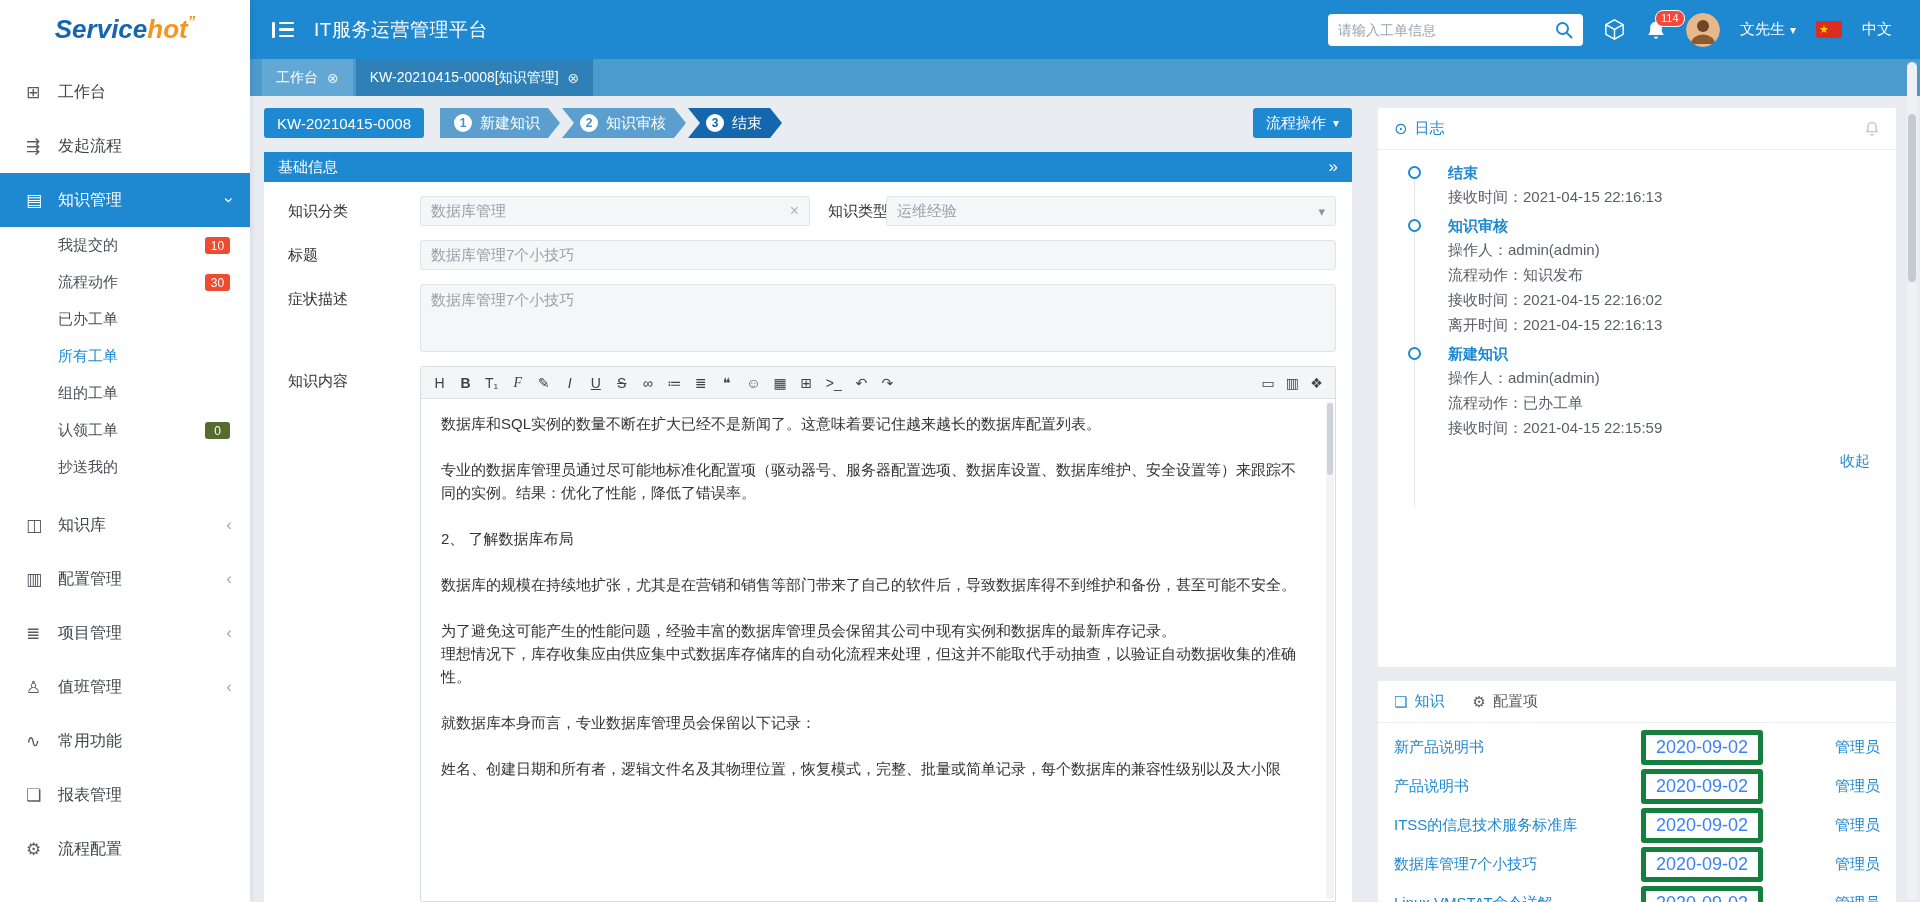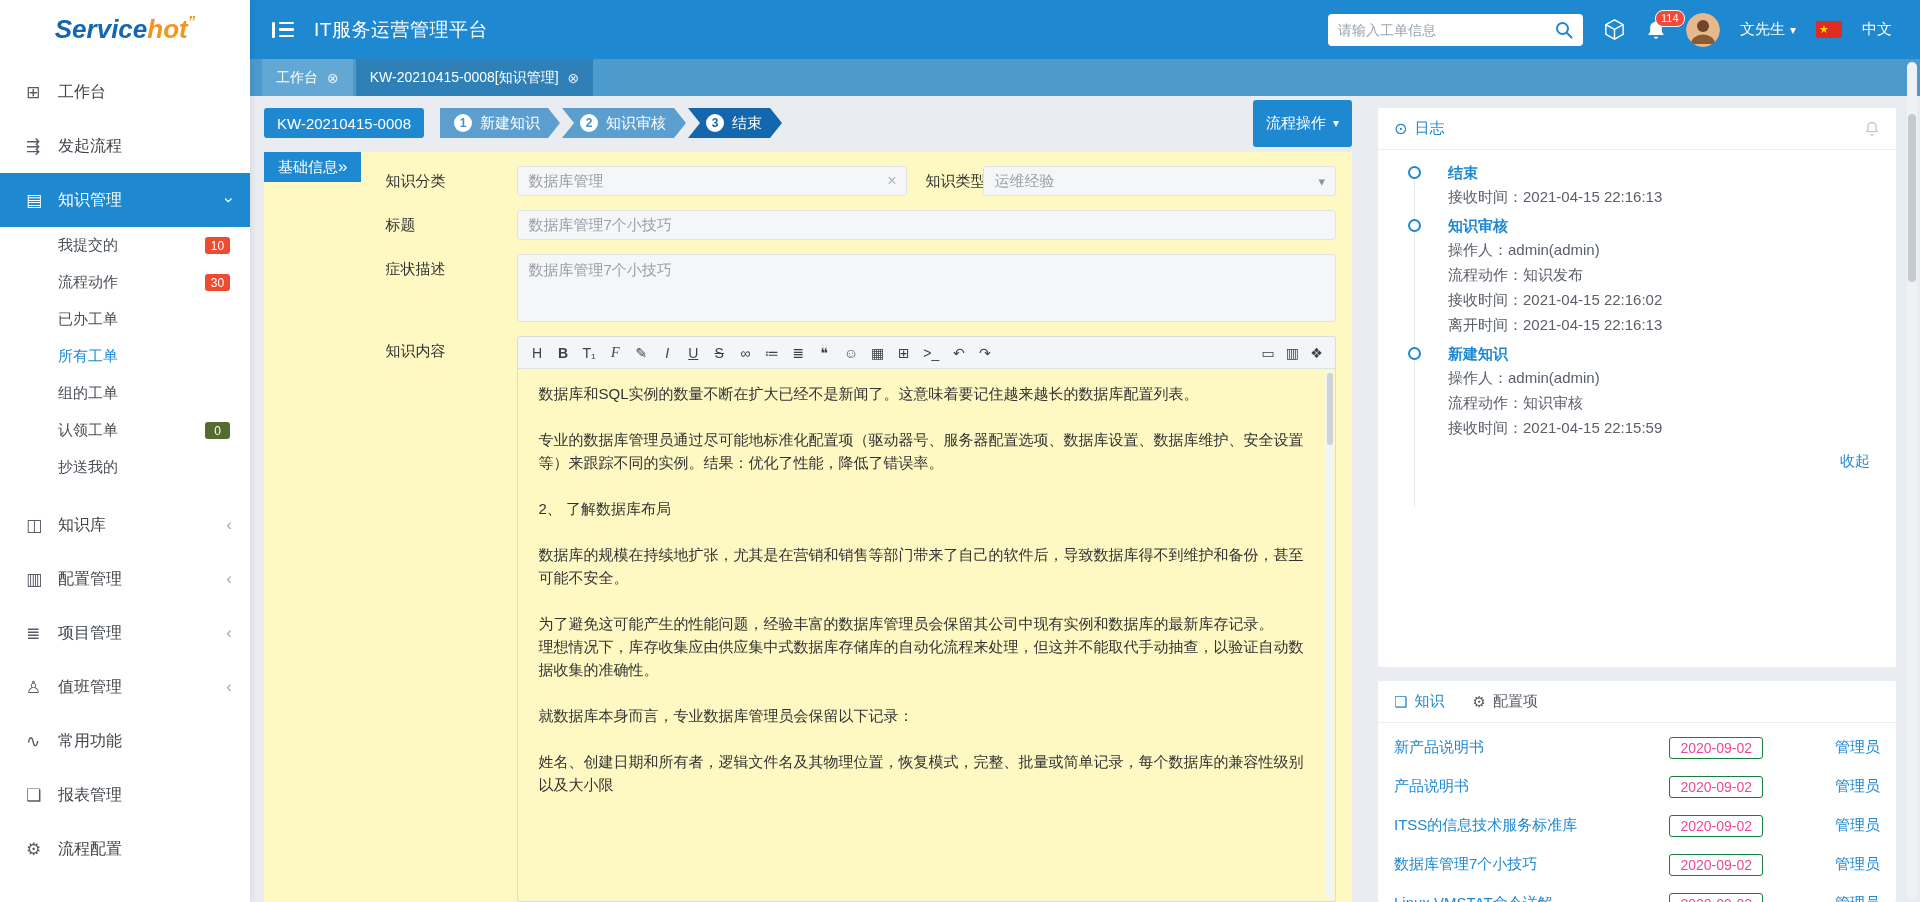--- a/index.html
+++ b/index.html
@@ -52,23 +52,23 @@
 .content{flex:1;display:flex;padding:12px 0 0 14px;overflow:hidden}
 .left-col{width:1088px;flex-shrink:0;display:flex;flex-direction:column}
 .wf-row{height:30px;display:flex;align-items:center;margin-bottom:14px;flex-shrink:0}
 .wf-code{background:#1E88D0;color:#fff;height:30px;display:flex;align-items:center;padding:0 13px;border-radius:3px;font-size:15px}
 .steps{display:flex;margin-left:16px}
 .step{height:30px;display:flex;align-items:center;background:#5C9FCE;color:#fff;font-size:15px;padding:0 20px 0 18px;margin-right:2px;clip-path:polygon(0 0,calc(100% - 12px) 0,100% 50%,calc(100% - 12px) 100%,0 100%,12px 50%)}
 .step.first{clip-path:polygon(0 0,calc(100% - 12px) 0,100% 50%,calc(100% - 12px) 100%,0 100%);padding-left:14px}
 .step.active{background:#1467AC}
 .step-num{width:18px;height:18px;border-radius:50%;background:#fff;color:#4A90C4;font-size:12px;font-weight:bold;display:flex;align-items:center;justify-content:center;margin-right:8px;flex-shrink:0}
 .step.active .step-num{color:#1467AC}
-.wf-action{margin-left:auto;background:#1E88D0;color:#fff;height:47px;display:flex;align-items:center;gap:7px;padding:0 13px;border-radius:3px;font-size:15px;cursor:pointer;border:none;font-family:inherit}
-
-.form-panel{background:#fef9c3;flex:1;display:flex;flex-direction:row;overflow:hidden}
+.wf-action{margin-left:auto;background:#1E88D0;color:#fff;height:30px;display:flex;align-items:center;gap:7px;padding:0 13px;border-radius:3px;font-size:15px;cursor:pointer;border:none;font-family:inherit}
+
+.form-panel{background:#ffffff;flex:1;display:flex;flex-direction:column;overflow:hidden}
 .section-header{height:30px;background:#1E88D0;color:#fff;display:flex;align-items:center;padding:0 14px;font-size:15px;flex-shrink:0}
 .section-collapse{margin-left:auto;font-size:17px;cursor:pointer}
 .form-body{flex:1;padding:14px 16px 0 16px;display:flex;flex-direction:column;overflow:hidden}
 .frow{display:flex;margin-bottom:14px;flex-shrink:0}
 .frow.grow{flex:1;margin-bottom:0;overflow:hidden}
 .flabel{width:140px;flex-shrink:0;padding:6px 0 0 8px;font-size:15px;color:#333}
 .fwrap{flex:1;display:flex;min-width:0}
 .finput{height:30px;background:#F5F6F8;border:1px solid #E0E4E9;border-radius:3px;display:flex;align-items:center;padding:0 10px;color:#99A0A8;font-size:15px}
 .finput input{flex:1;border:none;outline:none;background:transparent;color:#99A0A8;font-size:15px;font-family:inherit;min-width:0}
 .clear-x{color:#AEB4BB;font-size:16px;cursor:pointer;margin-left:8px}
@@ -106,21 +106,21 @@
 .tl-title{color:#1E88D0;font-weight:bold;font-size:15px;line-height:22px;cursor:pointer;display:inline-block}
 .tl-detail{color:#5A6069;font-size:15px;line-height:25px}
 .collapse-link{color:#1E88D0;text-align:right;font-size:15px;padding:6px 8px 0 0;cursor:pointer}
 .rel-card{flex:1;margin-top:14px;display:flex;flex-direction:column;overflow:hidden}
 .rel-tabs{gap:28px}
 .rel-tab{display:flex;align-items:center;gap:7px;font-size:15px;color:#5A6069;cursor:pointer}
 .rel-tab.active{color:#1E88D0}
 .rel-rows{padding:5px 16px 0 16px;overflow:hidden}
 .rel-row{height:39px;display:flex;align-items:center}
 .rel-title{color:#1E88D0;flex:1;font-size:15px;cursor:pointer;white-space:nowrap;overflow:hidden}
-.rel-date{border:1px solid #15803d;color:#ec4899;border-radius:3px;padding:2px 10px;font-size:14px;flex-shrink:0}
+.rel-date{border:5px solid #15803d;color:#3b82f6;border-radius:3px;padding:2px 10px;font-size:18px;flex-shrink:0}
 .rel-author{color:#1E88D0;font-size:15px;margin-left:72px;flex-shrink:0}
 
 .page-scrollbar{position:absolute;right:3px;top:62px;bottom:3px;width:10px;background:#EFF1F4;border-radius:5px}
 .page-thumb{position:absolute;top:52px;left:1px;width:8px;height:168px;background:#C4CAD1;border-radius:4px;cursor:pointer}
 </style>
 </head>
 <body>
 
 <div class="app">
 
@@ -411,21 +411,21 @@
               <div class="tl-detail">操作人：admin(admin)</div>
               <div class="tl-detail">流程动作：知识发布</div>
               <div class="tl-detail">接收时间：2021-04-15 22:16:02</div>
               <div class="tl-detail">离开时间：2021-04-15 22:16:13</div>
             </div>
 
             <div class="tl-entry">
               <span class="tl-dot"></span>
               <span class="tl-title">新建知识</span>
               <div class="tl-detail">操作人：admin(admin)</div>
-              <div class="tl-detail">流程动作：知识审核</div>
+              <div class="tl-detail">流程动作：已办工单</div>
               <div class="tl-detail">接收时间：2021-04-15 22:15:59</div>
             </div>
 
             <div class="collapse-link">收起</div>
           </div>
         </div>
 
         <div class="card rel-card">
           <div class="card-header rel-tabs">
             <span class="rel-tab active">

